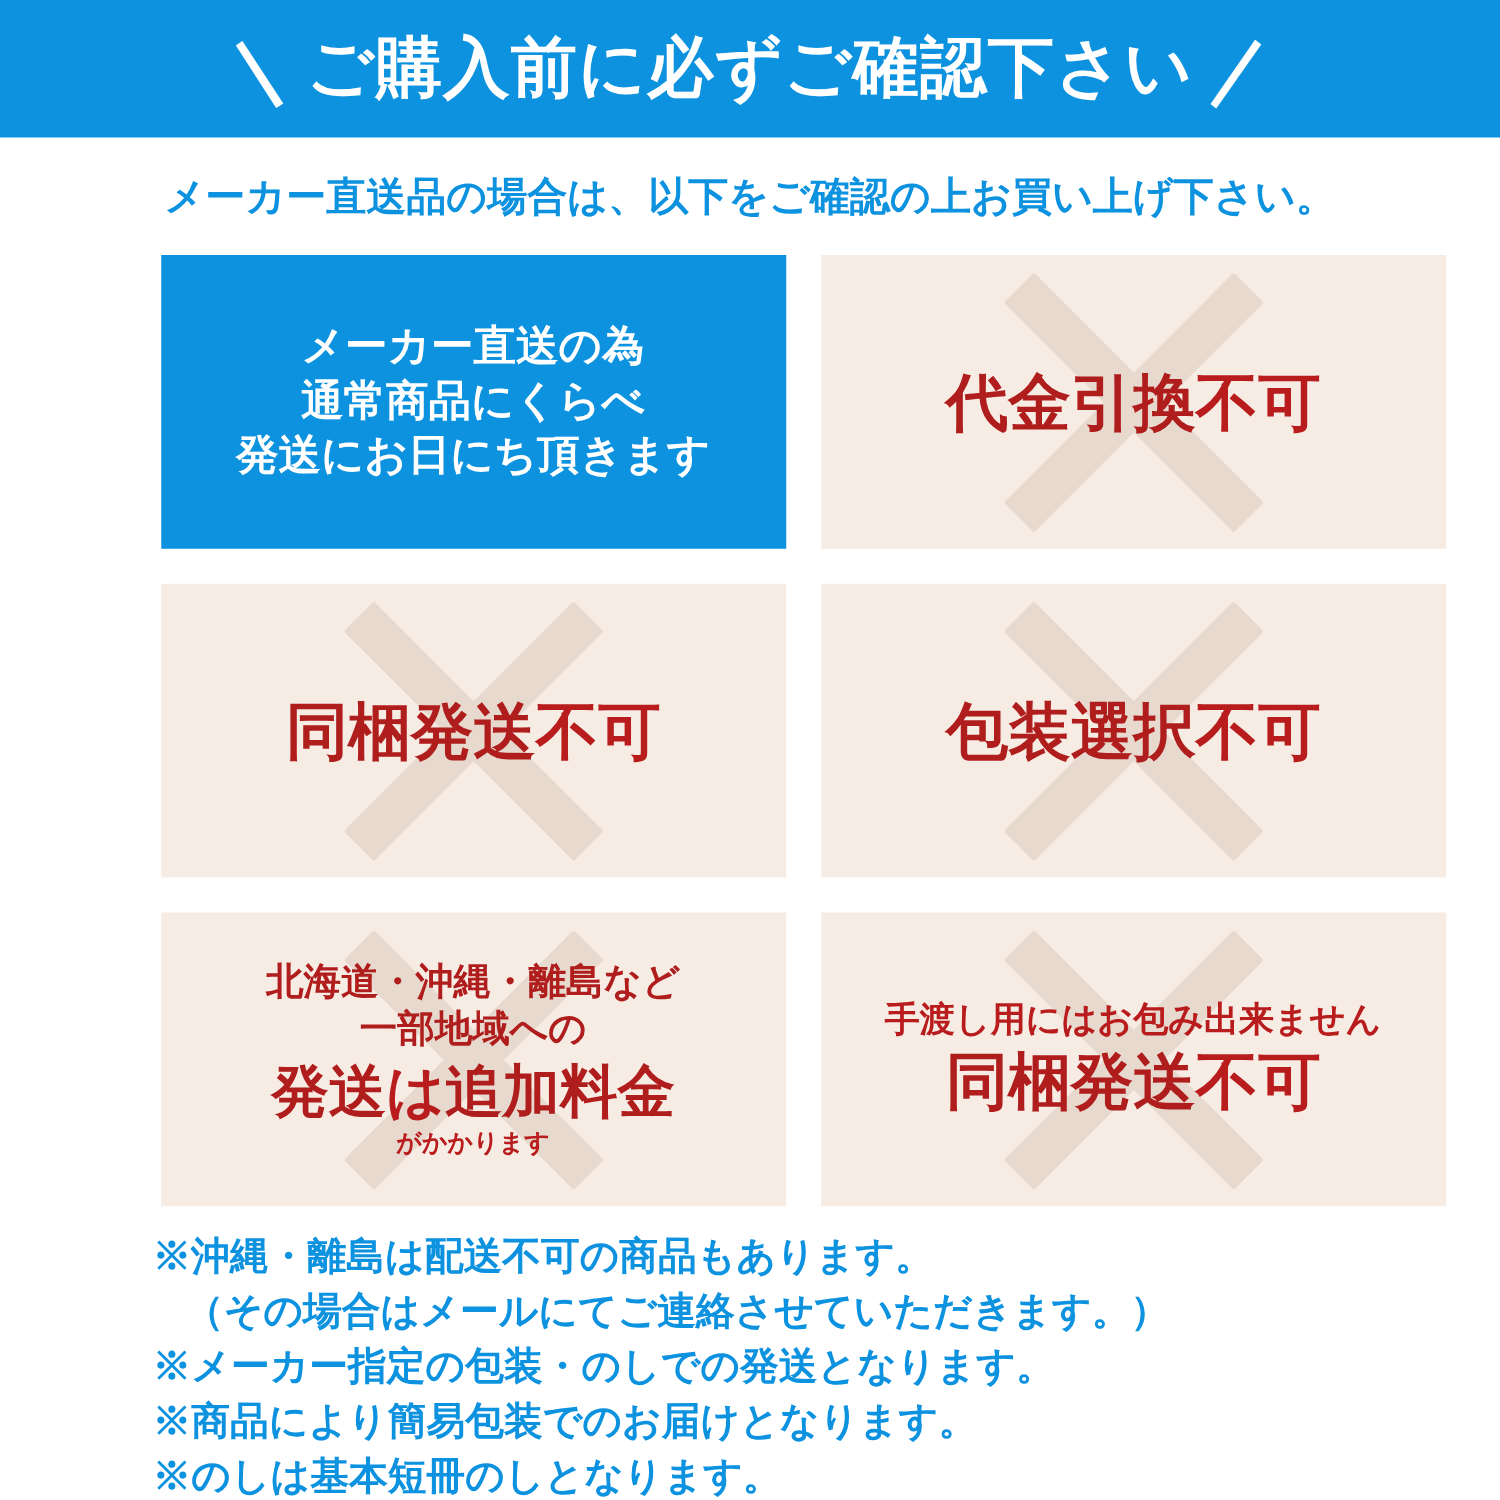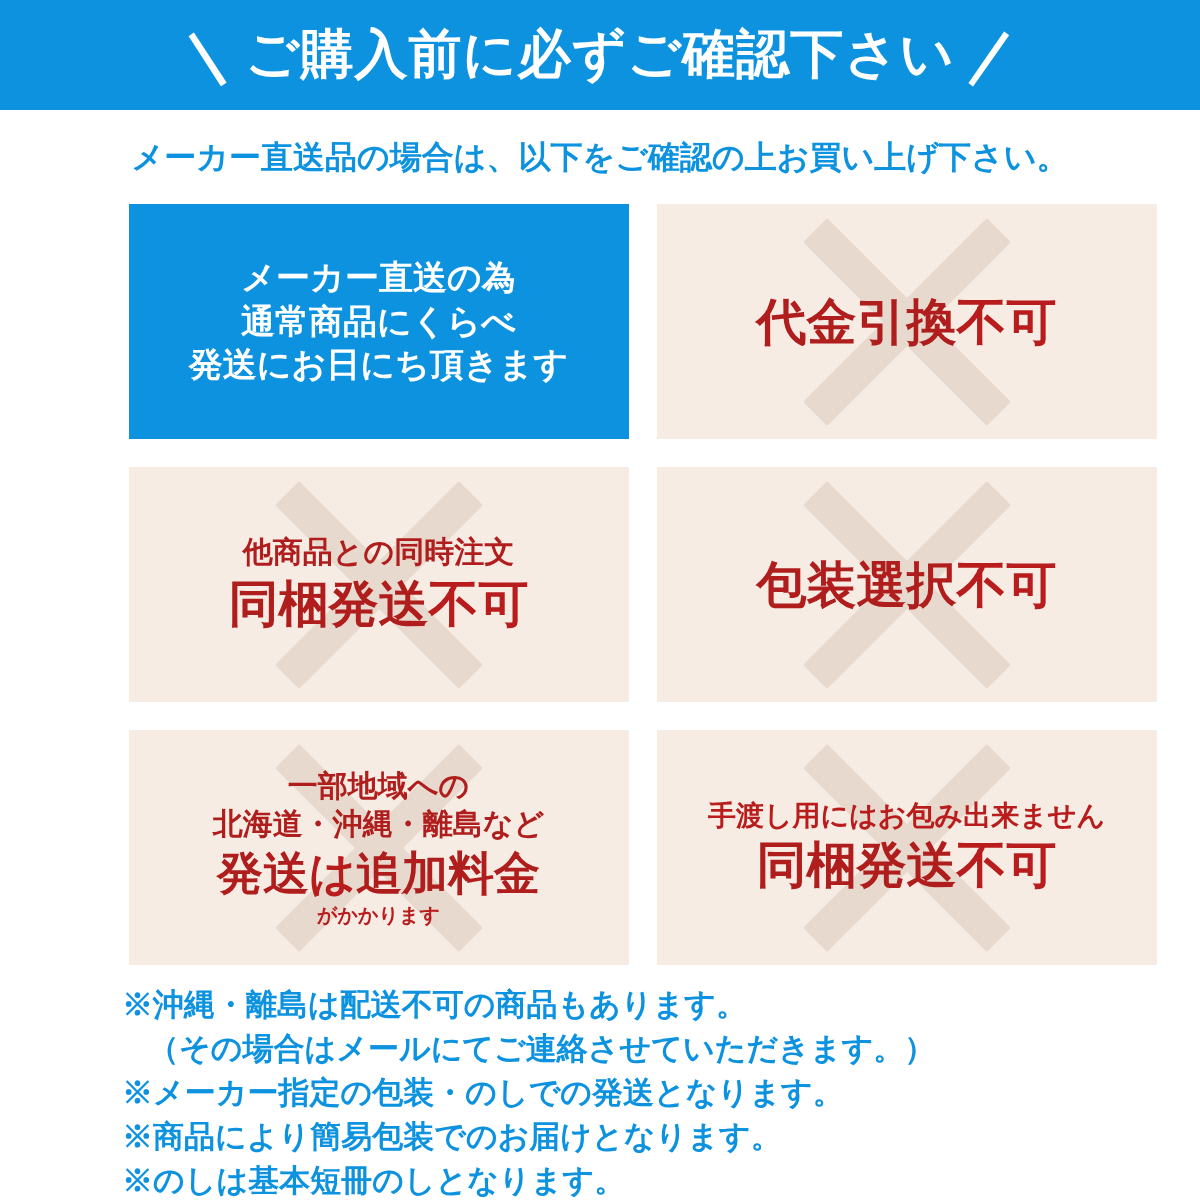--- a/index.html
+++ b/index.html
@@ -182,21 +182,20 @@
         </div>
       </div>
     </div>
 
     <div class="cell">
       <div class="xmark">
           <span class="a"></span>
           <span class="b"></span>
         </div>
       <div class="cell-inner">
-        <div class="line-red fs-30 nowrap">他商品との同時注文</div>
         <div class="nowrap">
           <span class="line-red fs-50">同梱発送</span><span class="line-gray fs-50">不可</span>
         </div>
       </div>
     </div>
 
     <div class="cell">
       <div class="xmark">
           <span class="a"></span>
           <span class="b"></span>
@@ -207,22 +206,22 @@
         </div>
       </div>
     </div>
 
     <div class="cell">
       <div class="xmark">
           <span class="a"></span>
           <span class="b"></span>
         </div>
       <div class="cell-inner">
+        <div class="line-red fs-30 nowrap">北海道・沖縄・離島など</div>
         <div class="line-red fs-30 nowrap">一部地域への</div>
-        <div class="line-red fs-30 nowrap">北海道・沖縄・離島など</div>
         <div class="nowrap">
           <span class="line-red fs-46">発送</span><span class="line-gray fs-46">は</span><span class="line-red fs-46">追加料金</span>
         </div>
         <div class="line-gray fs-26 nowrap">がかかります</div>
       </div>
     </div>
 
     <div class="cell">
       <div class="xmark">
           <span class="a"></span>

